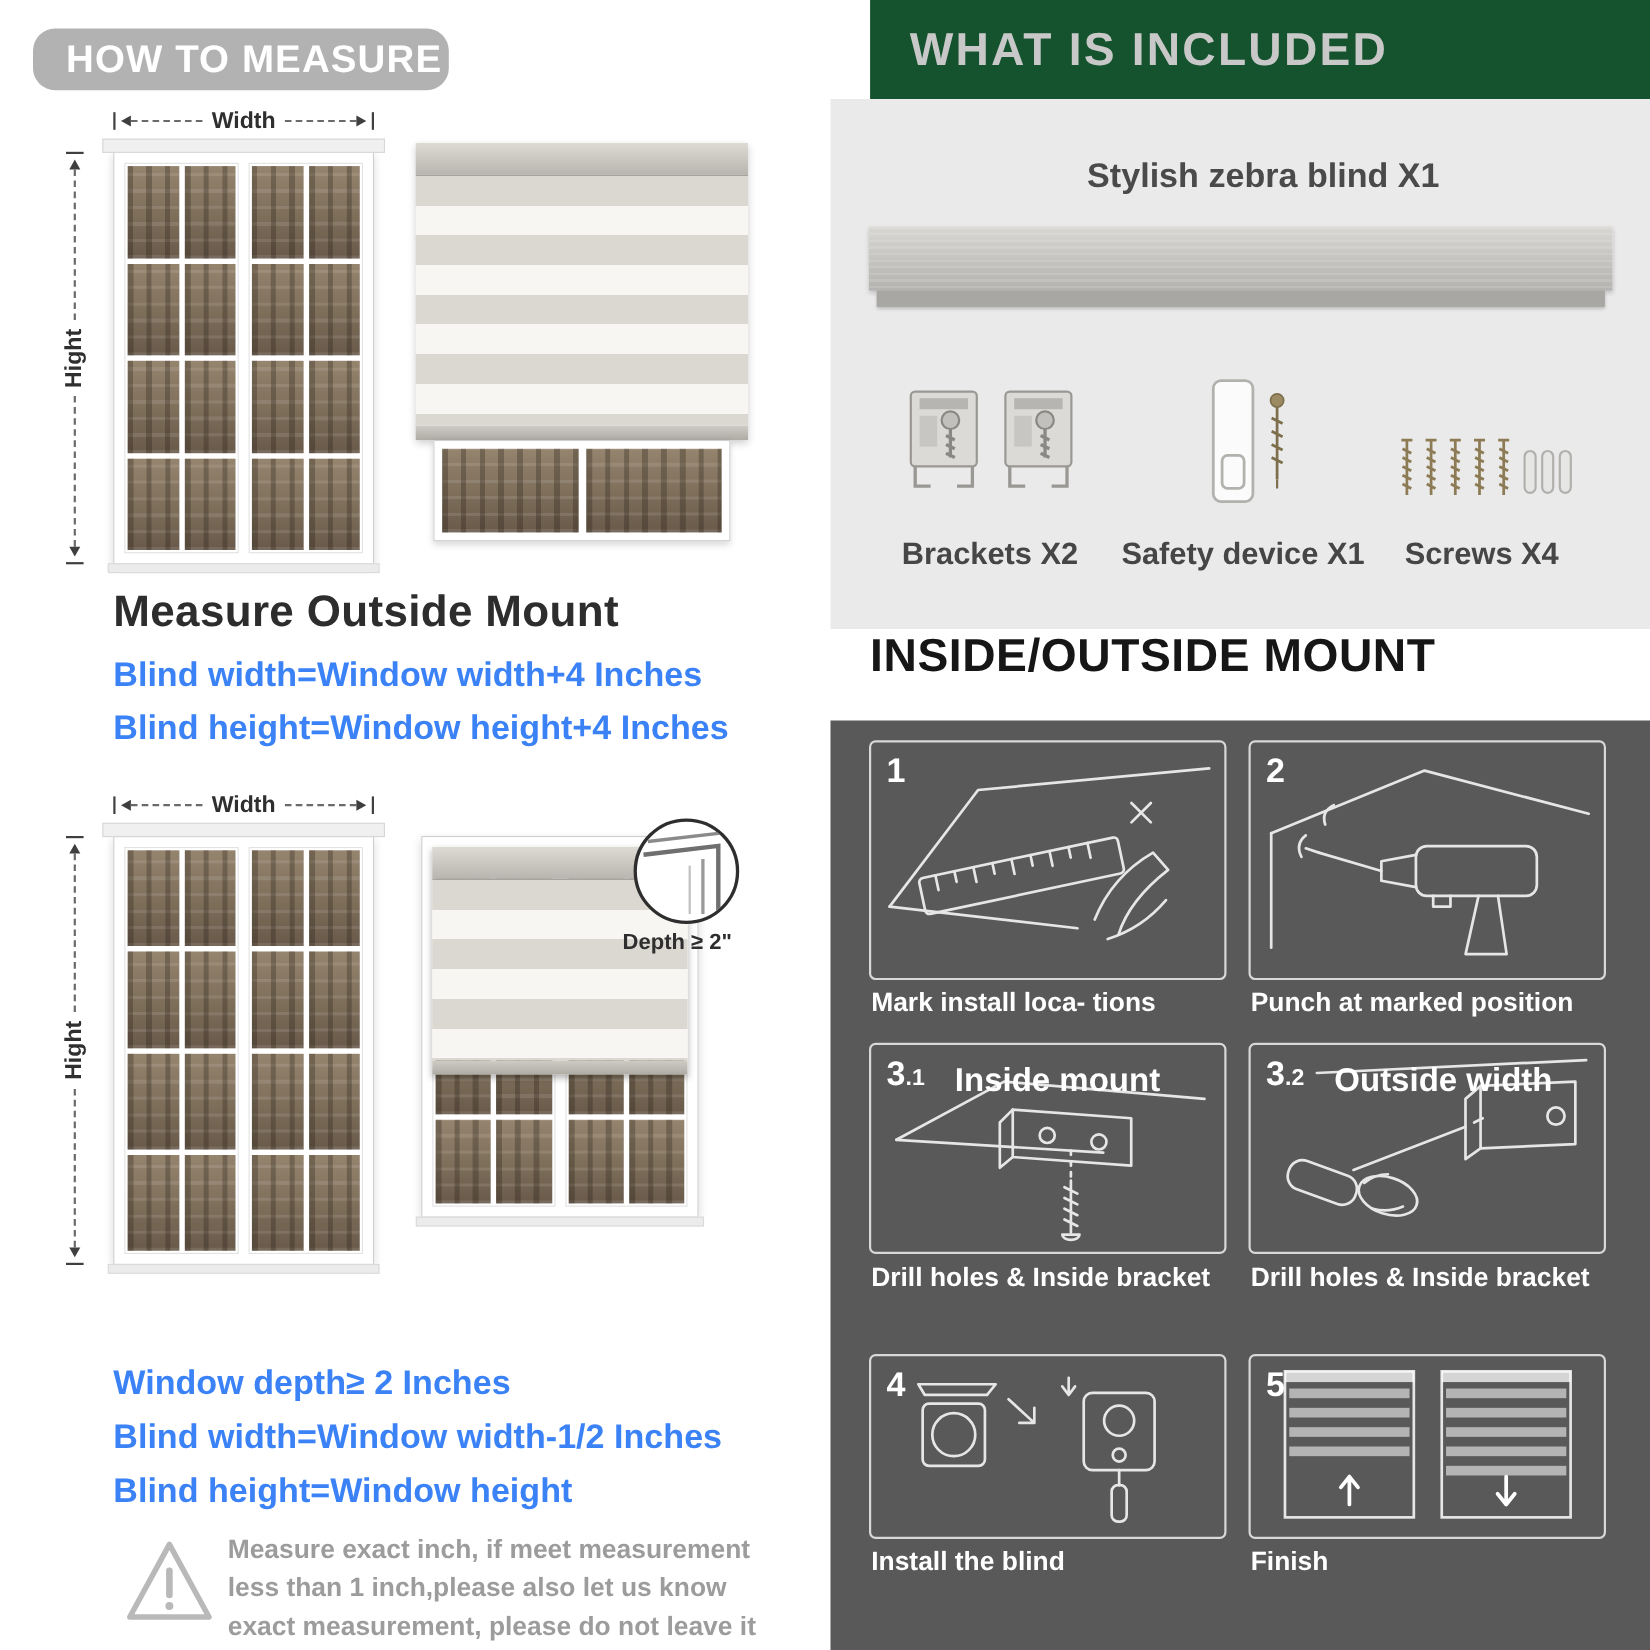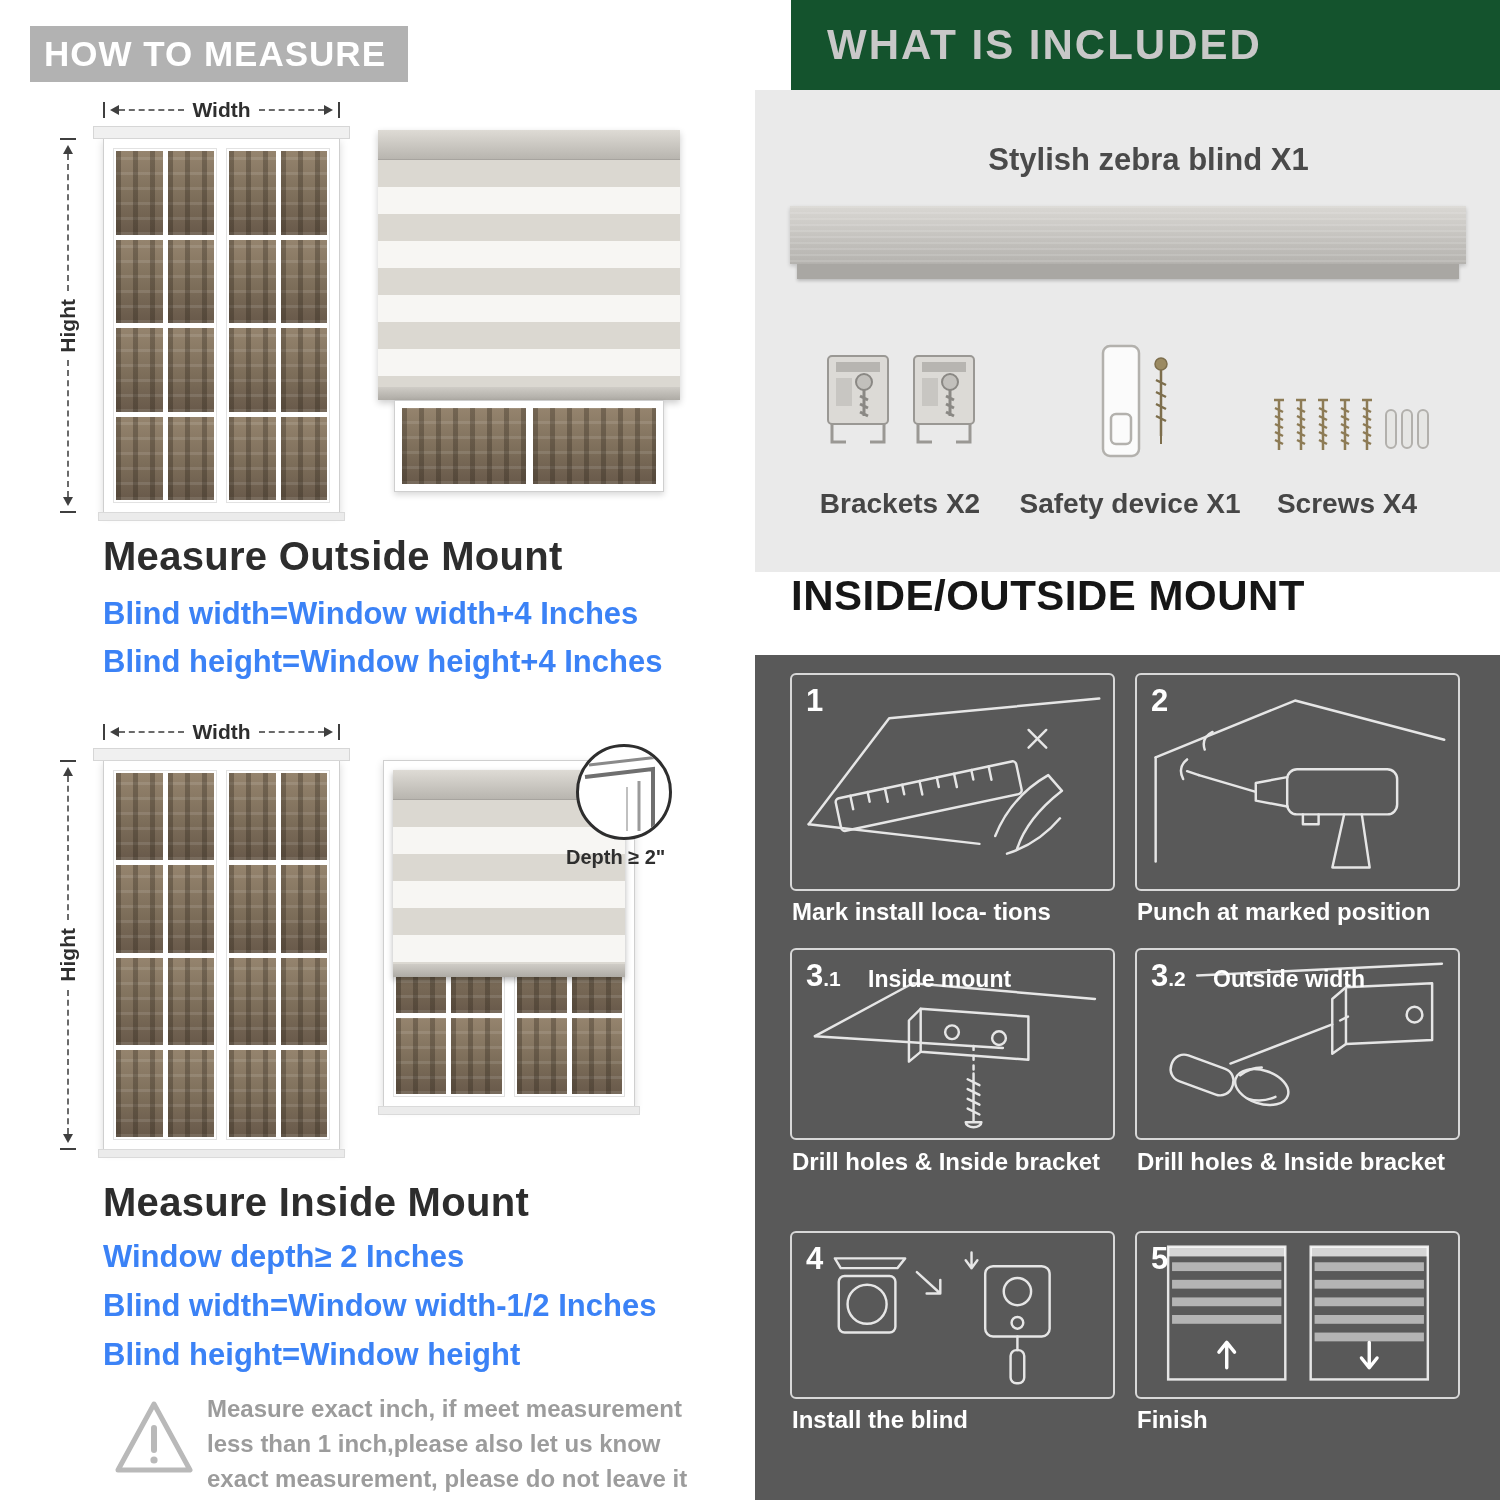--- a/index.html
+++ b/index.html
@@ -1,21 +1,21 @@
 <!DOCTYPE html>
 <html><head>
 <meta charset="utf-8">
 <style>
 *{box-sizing:border-box;margin:0;padding:0}
 html,body{background:#fff}
 body{font-family:"Liberation Sans","DejaVu Sans",sans-serif}
 .canvas{position:relative;width:1500px;height:1500px;background:#fff;overflow:hidden}
 
 
-.badge{position:absolute;left:30px;top:26px;width:378px;height:56px;background:#b2b2b2;border-radius:0;color:#fff;font-weight:700;font-size:35px;letter-spacing:1px;display:flex;align-items:center;padding-left:14px}
+.badge{position:absolute;left:30px;top:26px;width:378px;height:56px;background:#b2b2b2;border-radius:20px;color:#fff;font-weight:700;font-size:35px;letter-spacing:1px;display:flex;align-items:center;padding-left:30px}
 .h-left{position:absolute;font-size:40px;font-weight:800;color:#2d2d2d;letter-spacing:.3px;white-space:nowrap}
 .p-left{position:absolute;font-size:31px;font-weight:700;color:#3b82f6;white-space:nowrap}
 
 .window{position:absolute;background:#fff;border:1px solid #cfcfcf;box-shadow:0 3px 8px rgba(0,0,0,.15);padding:9px;display:flex;gap:9px}
 .lintel{position:absolute;left:-11px;right:-11px;top:-13px;height:13px;background:#f0f0f0;border:1px solid #d6d6d6}
 .sill{position:absolute;left:-6px;right:-6px;bottom:-9px;height:9px;background:#ebebeb;border:1px solid #dadada}
 .sash{flex:1;display:grid;grid-template-columns:1fr 1fr;grid-template-rows:repeat(4,1fr);gap:5px;background:#fff;border:1px solid #e2e2e2;padding:2px}
 .pane{background:
   repeating-linear-gradient(90deg,rgba(38,30,20,.30) 0 5px,rgba(0,0,0,0) 5px 17px),
   repeating-linear-gradient(0deg,rgba(255,255,255,.10) 0 3px,rgba(0,0,0,0) 3px 15px),
@@ -64,21 +64,21 @@
 .inc-label{position:absolute;font-size:28px;font-weight:700;color:#464646;text-align:center;white-space:nowrap}
 
 .r-mount-head{position:absolute;left:755px;top:572px;width:745px;height:83px;background:#fff;display:flex;padding-left:36px}
 .r-mount-head .t{font-size:42px;font-weight:800;color:#161616;letter-spacing:.5px}
 .r-dark{position:absolute;left:755px;top:655px;width:745px;height:845px;background:#595959}
 
 .panel{position:absolute;border:2px solid #d8d8d8;border-radius:6px}
 .panel svg{position:absolute;left:0;top:0;width:100%;height:100%}
 .panel .num{position:absolute;left:14px;top:8px;color:#fff;font-weight:800;font-size:31px;display:flex;align-items:baseline;z-index:2}
 .panel .num .sub{font-size:21px;font-weight:800}
-.panel .ptitle{position:absolute;left:76px;top:16px;font-size:23px;font-weight:700;color:#fff;z-index:2;white-space:nowrap}
+.panel .ptitle{position:absolute;left:76px;top:16px;font-size:30px;font-weight:700;color:#fff;z-index:2;white-space:nowrap}
 .caption{position:absolute;font-size:24px;font-weight:700;color:#fff;white-space:nowrap}
 .lineart{stroke:#e6e6e6;stroke-width:2.5;fill:none;stroke-linecap:round;stroke-linejoin:round}
 </style>
 </head>
 <body>
 
 <div class="canvas">
 
   <div class="badge">HOW TO MEASURE</div>
 
@@ -218,21 +218,20 @@
   <div class="depth-circle">
     <svg width="90" height="90" viewBox="0 0 90 90">
       <path d="M10 18 L80 10" stroke="#8a8a8a" stroke-width="3" fill="none"></path>
       <path d="M6 30 L74 22 L74 84" stroke="#6f6f6f" stroke-width="4" fill="none"></path>
       <path d="M60 34 L60 84" stroke="#9a9a9a" stroke-width="3" fill="none"></path>
       <path d="M48 40 L48 84" stroke="#c0c0c0" stroke-width="2" fill="none"></path>
     </svg>
   </div>
   <div class="depth-label">Depth ≥ 2"</div>
 
-  <div class="h-left" style="left:103px;top:1180px">Measure Inside Mount</div>
   <div class="p-left" style="left:103px;top:1239px">Window depth≥ 2 Inches</div>
   <div class="p-left" style="left:103px;top:1288px">Blind width=Window width-1/2 Inches</div>
   <div class="p-left" style="left:103px;top:1337px">Blind height=Window height</div>
 
   <svg class="note-icon" width="84" height="80" viewBox="0 0 84 80">
     <path d="M42 6 L78 72 L6 72 Z" fill="none" stroke="#b9b9b9" stroke-width="5" stroke-linejoin="round"></path>
     <line x1="42" y1="30" x2="42" y2="52" stroke="#b9b9b9" stroke-width="6" stroke-linecap="round"></line>
     <circle cx="42" cy="62" r="3.6" fill="#b9b9b9"></circle>
   </svg>
   <div class="note-text">Measure exact inch, if meet measurement less than 1 inch,please also let us know exact measurement, please do not leave it</div>

